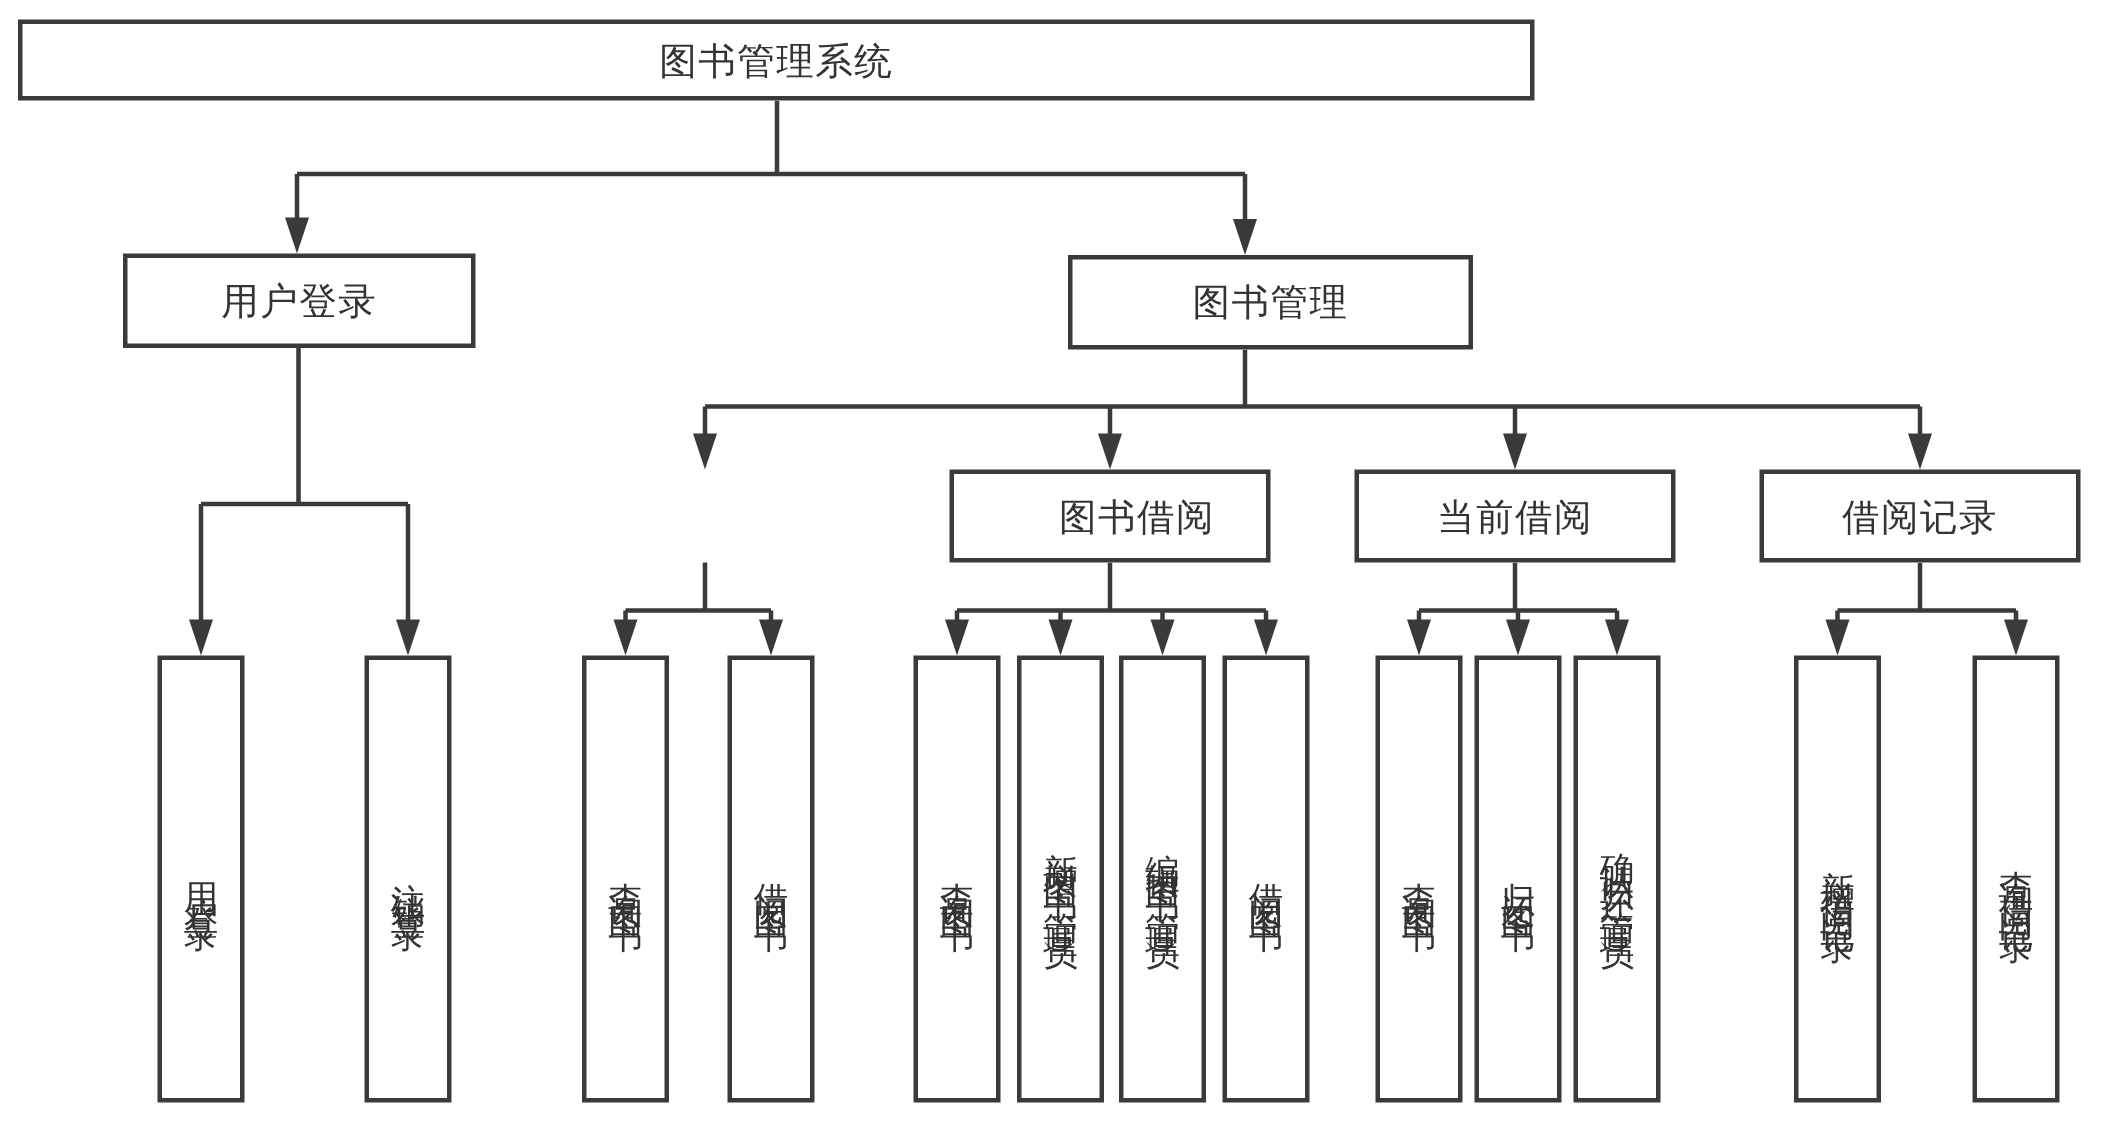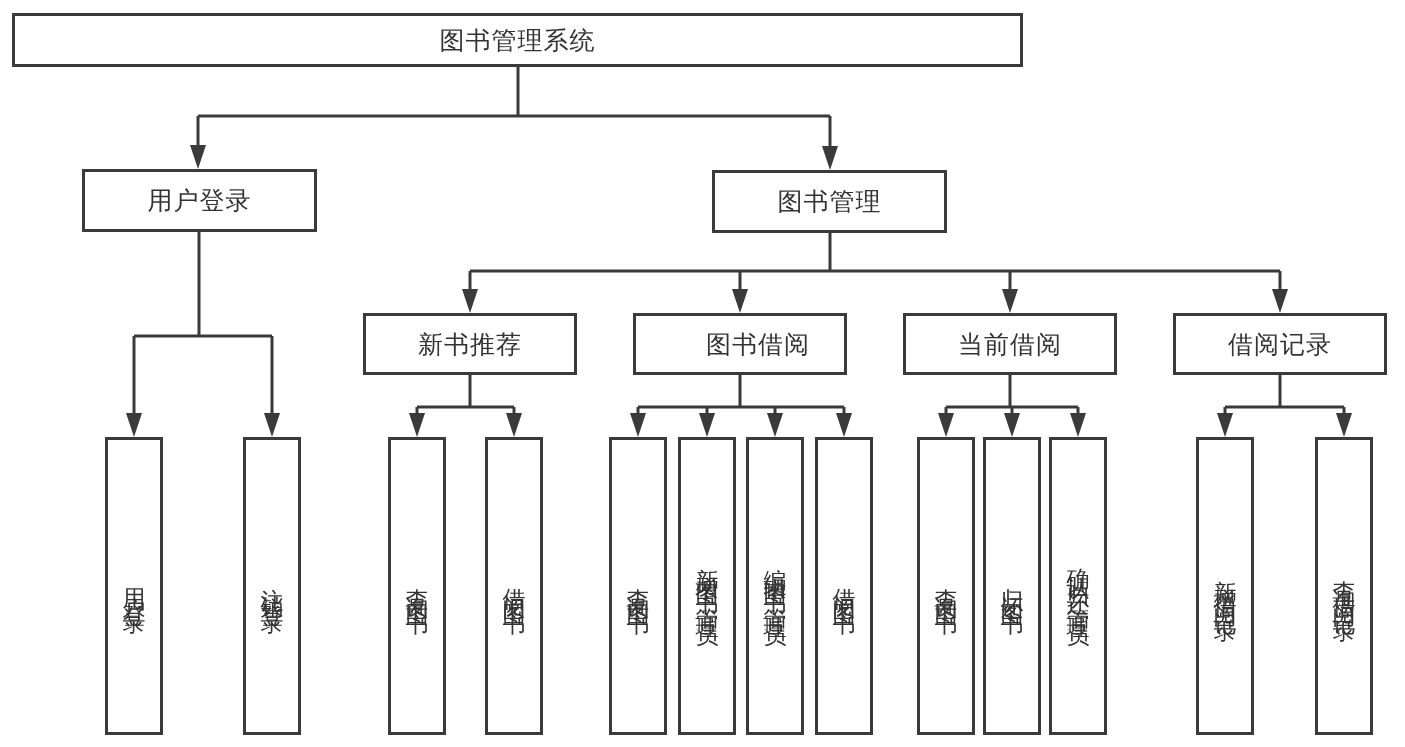--- a/index.html
+++ b/index.html
@@ -39,21 +39,21 @@
   }
   .box.v span {
     writing-mode: vertical-rl;
     font-size: 23px;
     letter-spacing: 8px;
     line-height: 1;
   }
   
   .lvl1 { left: 12px;  top: 13px;  width: 1011px; height: 54px; }
   .n-user-login { left: 82px;  top: 169px; width: 235px; height: 63px; }
-  .n-book-mgmt  { left: 712px; top: 170px; width: 235px; height: 63px; }
+  .n-book-mgmt  { left: 712px; top: 170px; width: 270px; height: 63px; }
   .lvl3 { top: 313px; width: 214px; height: 62px; }
   .n-new-book   { left: 363px; }
   .n-borrowing  { left: 633px; padding-left: 36px; }
   .n-current    { left: 903px; }
   .n-records    { left: 1173px; }
   .leaf { top: 437px; width: 58px; height: 298px; }
   .l-1  { left: 105px; }
   .l-2  { left: 243px; }
   .l-3  { left: 388px; }
   .l-4  { left: 485px; }
@@ -119,23 +119,20 @@
     <span>图书管理系统</span>
   </div>
 
   <div class="box h n-user-login">
     <span>用户登录</span>
   </div>
   <div class="box h n-book-mgmt">
     <span>图书管理</span>
   </div>
 
-  <div class="box h lvl3 n-new-book">
-    <span>新书推荐</span>
-  </div>
   <div class="box h lvl3 n-borrowing">
     <span>图书借阅</span>
   </div>
   <div class="box h lvl3 n-current">
     <span>当前借阅</span>
   </div>
   <div class="box h lvl3 n-records">
     <span>借阅记录</span>
   </div>
 

